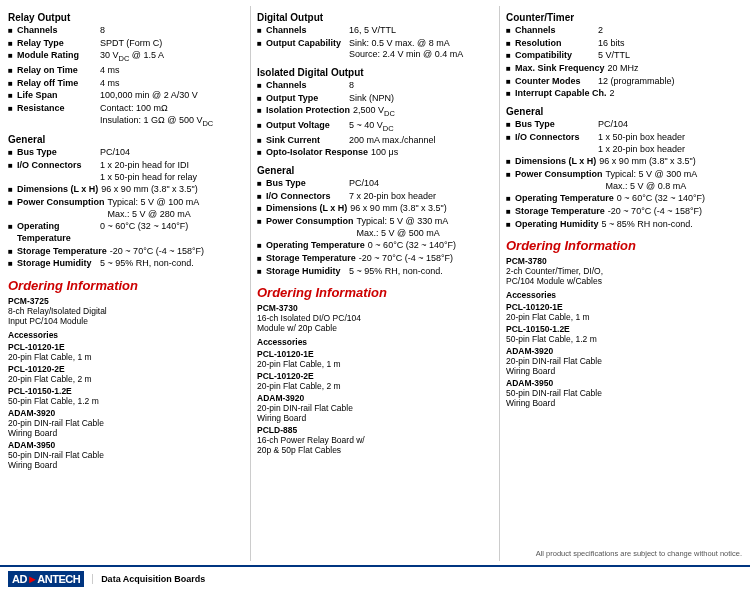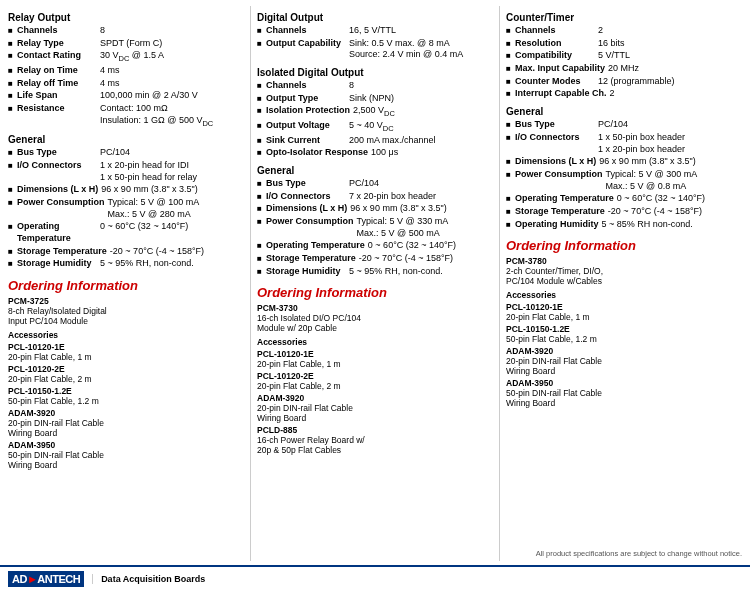--- a/index.html
+++ b/index.html
@@ -142,21 +142,21 @@
             <span class="prop-key">Channels</span>
             <span class="prop-val">8</span>
           </li>
         <li>
             <span class="bullet">■</span>
             <span class="prop-key">Relay Type</span>
             <span class="prop-val">SPDT (Form C)</span>
           </li>
         <li>
             <span class="bullet">■</span>
-            <span class="prop-key">Contact Rating</span>
+            <span class="prop-key">Module Rating</span>
             <span class="prop-val">30 V<sub>DC</sub> @ 1.5 A</span>
           </li>
         <li>
             <span class="bullet">■</span>
             <span class="prop-key">Relay on Time</span>
             <span class="prop-val">4 ms</span>
           </li>
         <li>
             <span class="bullet">■</span>
             <span class="prop-key">Relay off Time</span>
@@ -366,21 +366,21 @@
             <span class="prop-key">Resolution</span>
             <span class="prop-val">16 bits</span>
           </li>
         <li>
             <span class="bullet">■</span>
             <span class="prop-key">Compatibility</span>
             <span class="prop-val">5 V/TTL</span>
           </li>
         <li>
             <span class="bullet">■</span>
-            <span class="prop-key">Max. Input Capability</span>
+            <span class="prop-key">Max. Sink Frequency</span>
             <span class="prop-val">20 MHz</span>
           </li>
         <li>
             <span class="bullet">■</span>
             <span class="prop-key">Counter Modes</span>
             <span class="prop-val">12 (programmable)</span>
           </li>
         <li>
             <span class="bullet">■</span>
             <span class="prop-key">Interrupt Capable Ch.</span>

